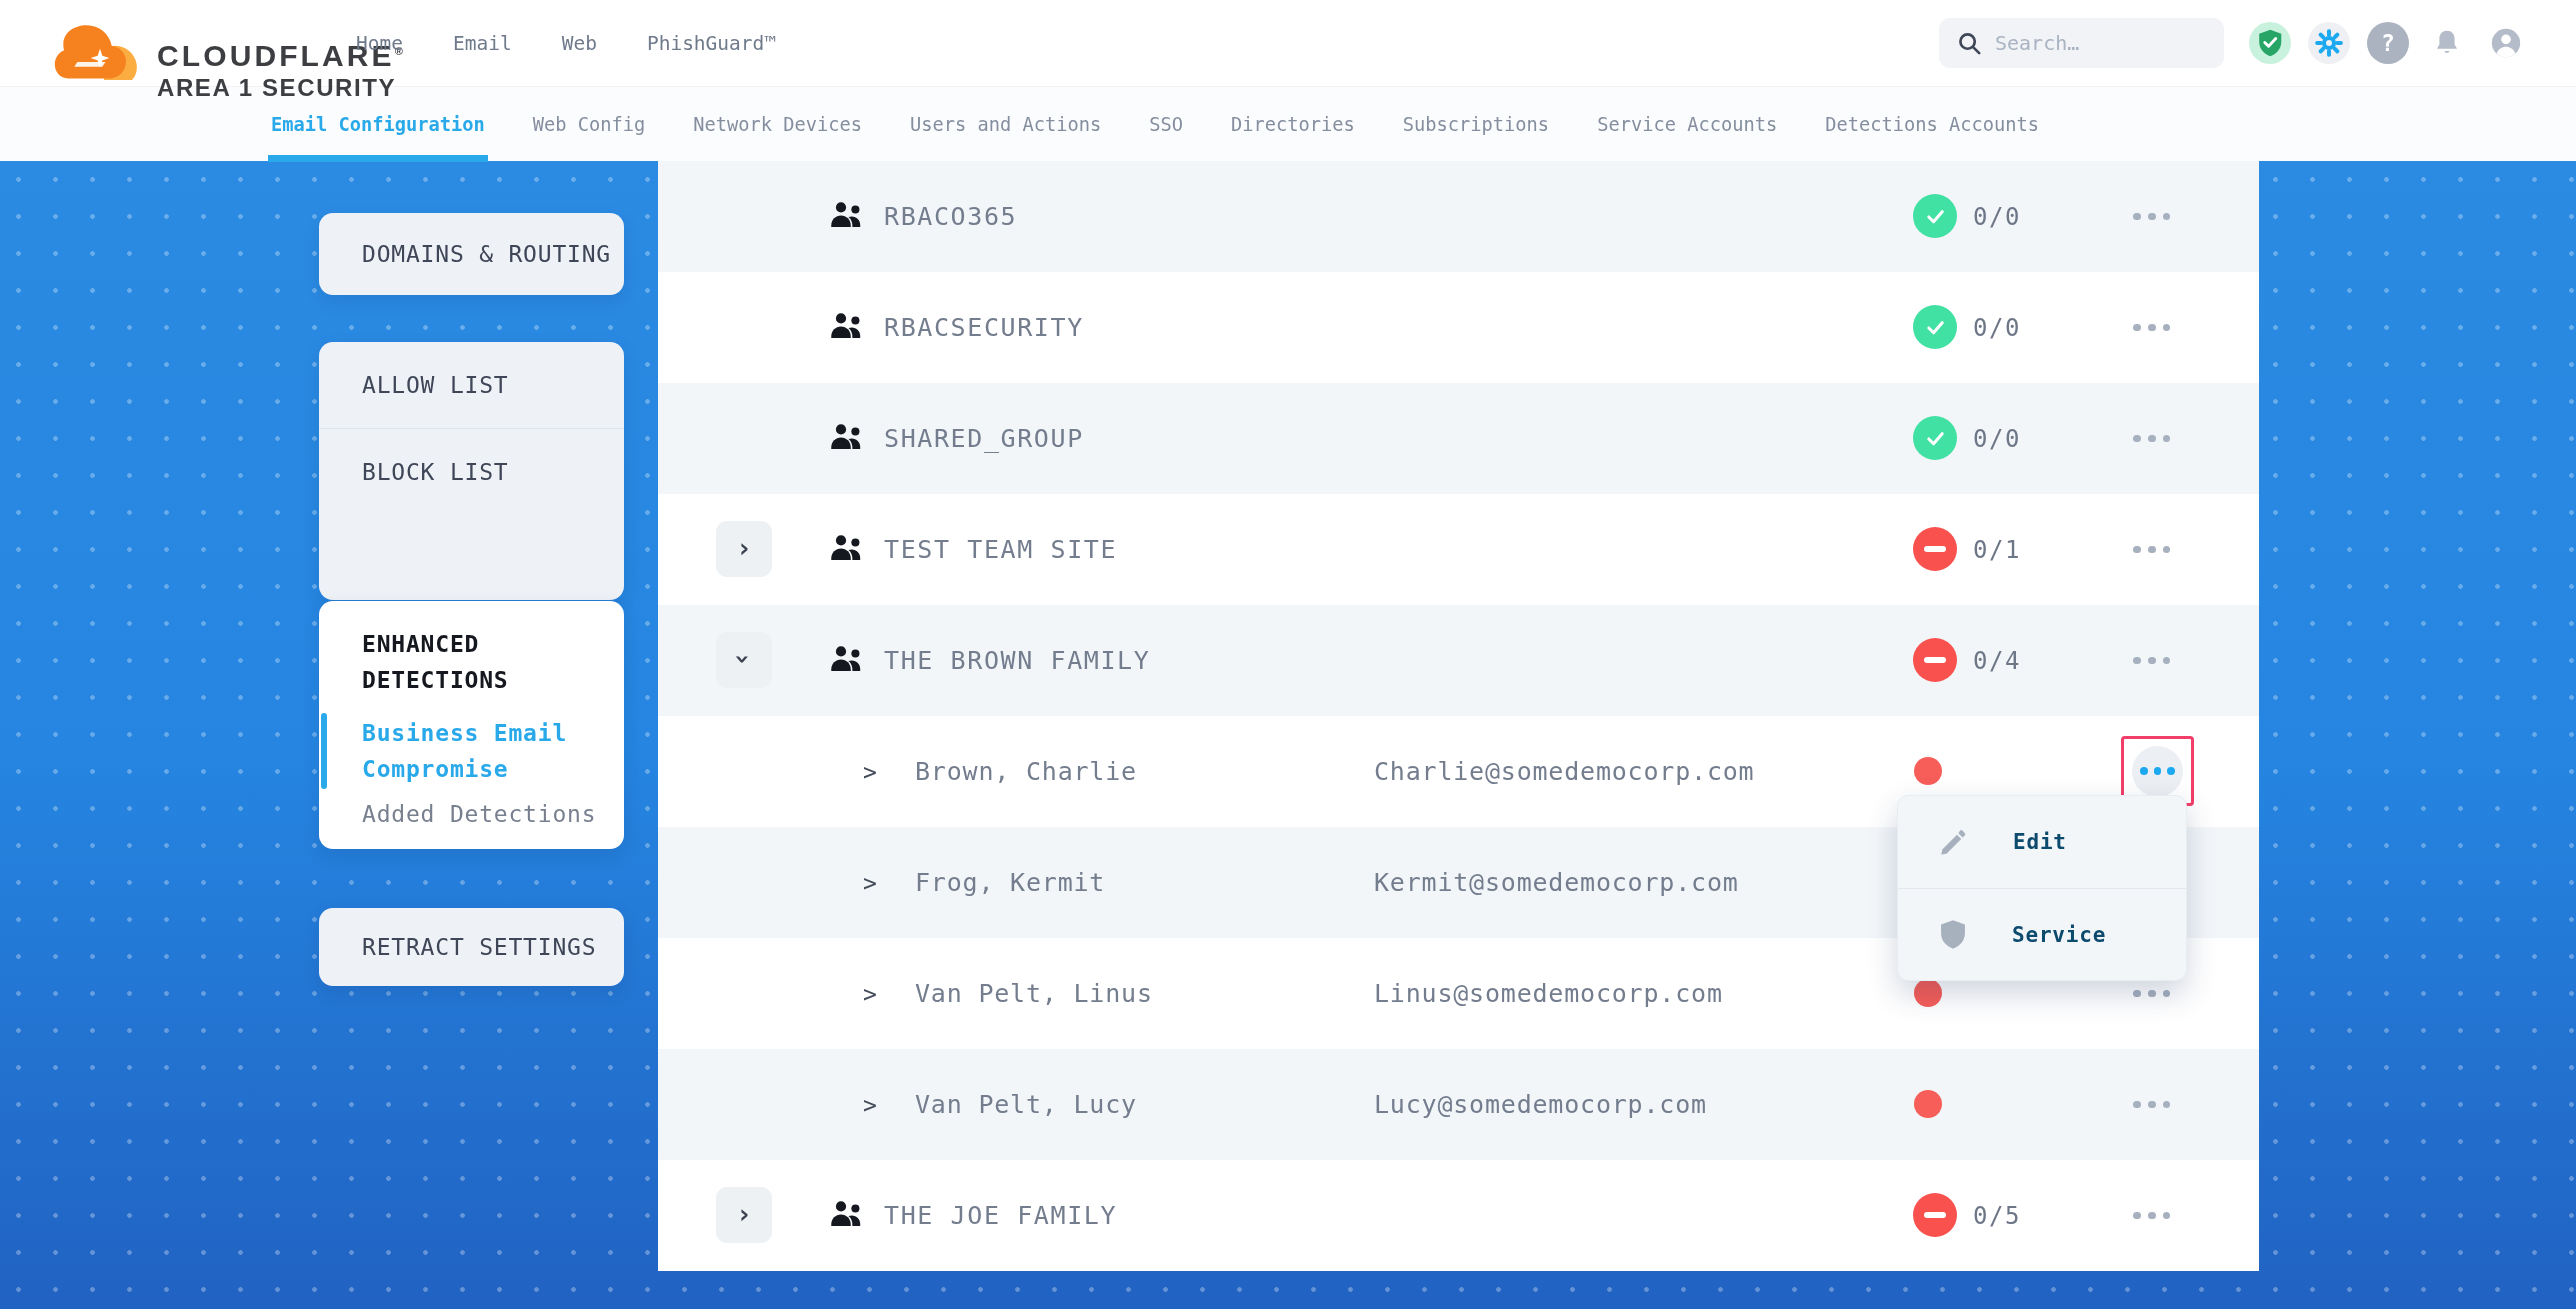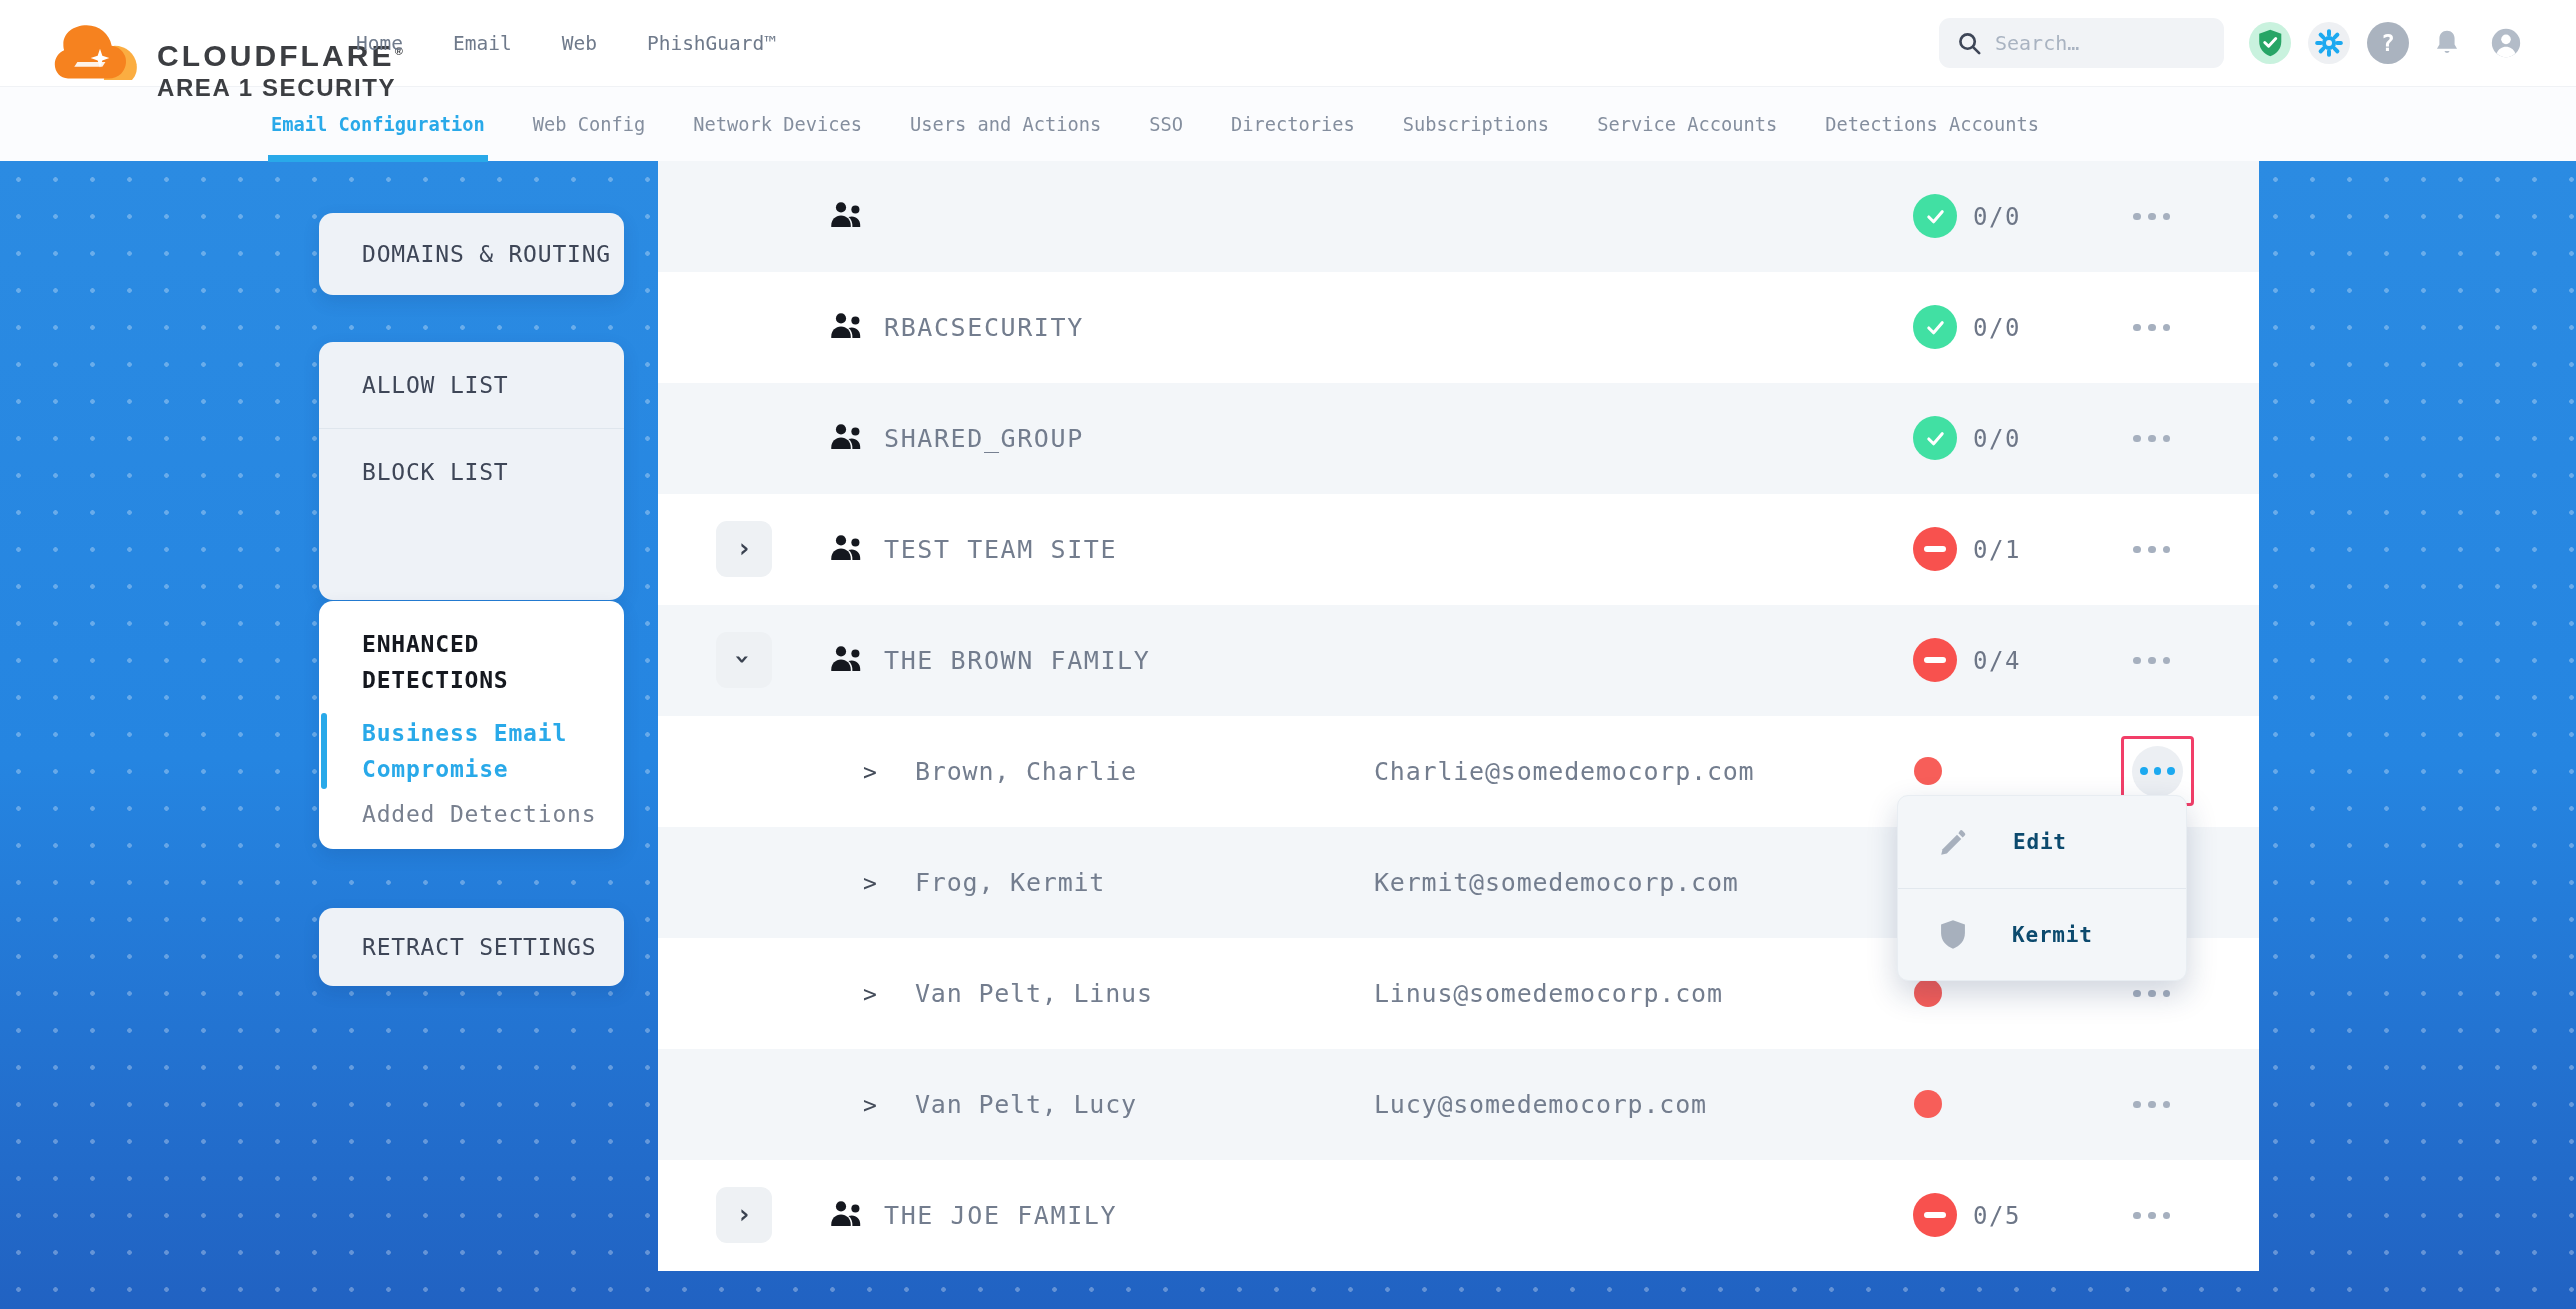--- a/index.html
+++ b/index.html
@@ -215,20 +215,21 @@
 
   <div class="table">
 
     <div class="row lite">
       <svg class="grp-icon" viewBox="0 0 24 20">
         <circle cx="8" cy="4.6" r="3.4" fill="#15181f"></circle>
           <path d="M1.5 16.6c0-3.8 2.9-6.6 6.5-6.6s6.5 2.8 6.5 6.6v1H1.5z" fill="#15181f"></path>
         <circle cx="17.6" cy="6" r="2.7" fill="#15181f"></circle>
           <path d="M15.2 10.6c3.2 0 5.6 2.4 5.6 5.6v1.4h-5.2c.2-2.8-.8-5.2-2.6-6.6.7-.3 1.4-.4 2.2-.4z" fill="#15181f"></path>
       </svg>
+      <div class="row-name">RBACO365</div>
       <div class="status-circle ok">
         <svg width="23" height="23" viewBox="0 0 24 24">
             <polyline points="5,12.5 10,17.5 19,7" fill="none" stroke="#ffffff" stroke-width="3.2" stroke-linecap="round" stroke-linejoin="round"></polyline>
           </svg>
       </div>
       <div class="status-count">0/0</div>
       <div class="dots-btn">
           <i></i>
           <i></i>
           <i></i>
@@ -392,19 +393,19 @@
         <svg width="31" height="31" viewBox="0 0 24 24">
           <path d="M3.5 17.2l-1 4.3 4.3-1L18 9.3 14.7 6 3.5 17.2z" fill="#a7b0bd"></path>
           <path d="M15.8 4.9l3.3 3.3 1.6-1.6a1.4 1.4 0 0 0 0-2L19 2.9a1.4 1.4 0 0 0-2 0l-1.2 2z" fill="#a7b0bd"></path>
         </svg>
         <span class="ctx-label">Edit</span>
       </div>
       <div class="ctx-item">
         <svg width="30" height="31" viewBox="0 0 24 26">
           <path d="M12 1l10 3.6v7.2c0 6.4-4.2 11-10 13.2C6.2 22.8 2 18.2 2 11.8V4.6L12 1z" fill="#a7b0bd"></path>
         </svg>
-        <span class="ctx-label">Kermit</span>
+        <span class="ctx-label">Service</span>
       </div>
     </div>
 
   </div>
 </div>
 
 
 </body></html>

